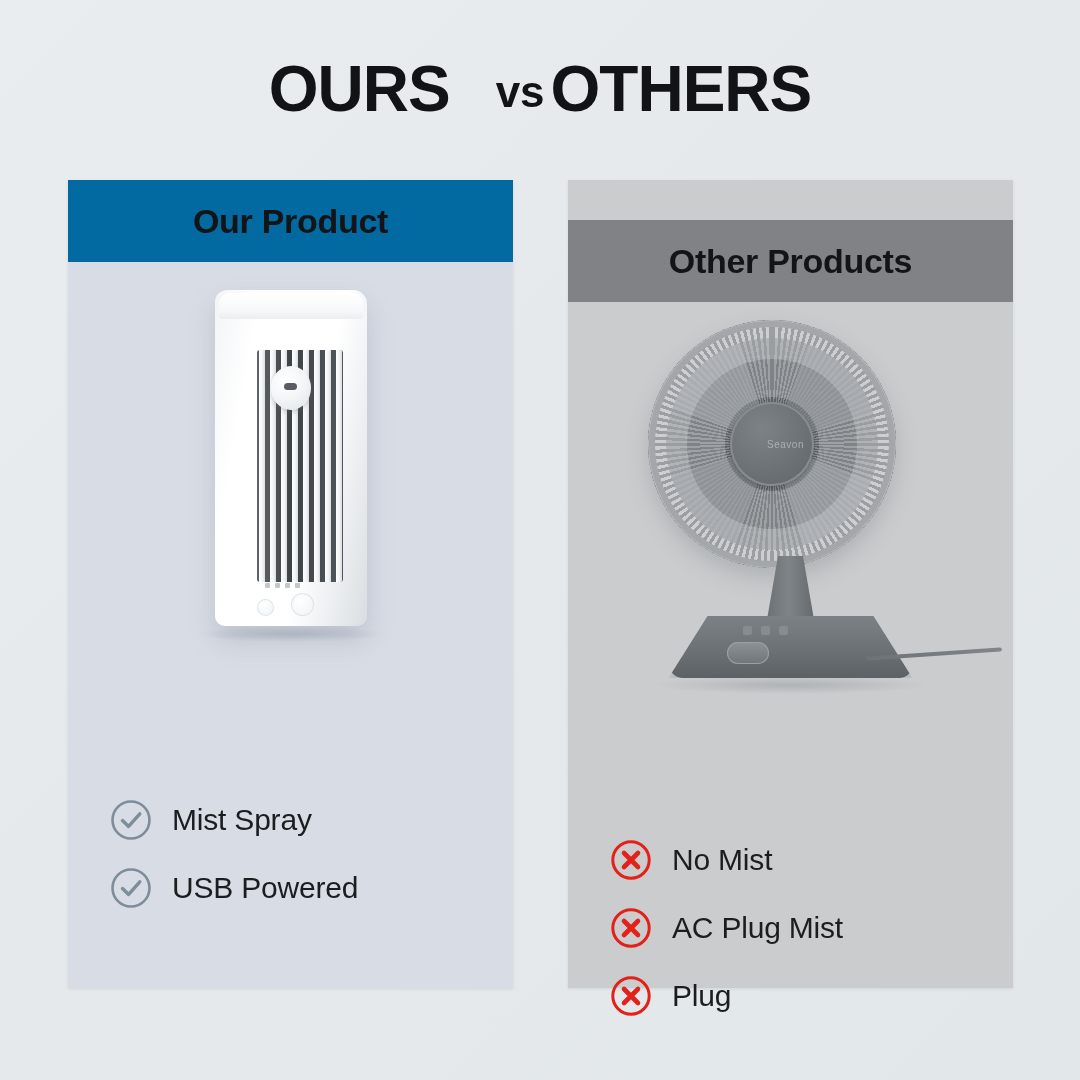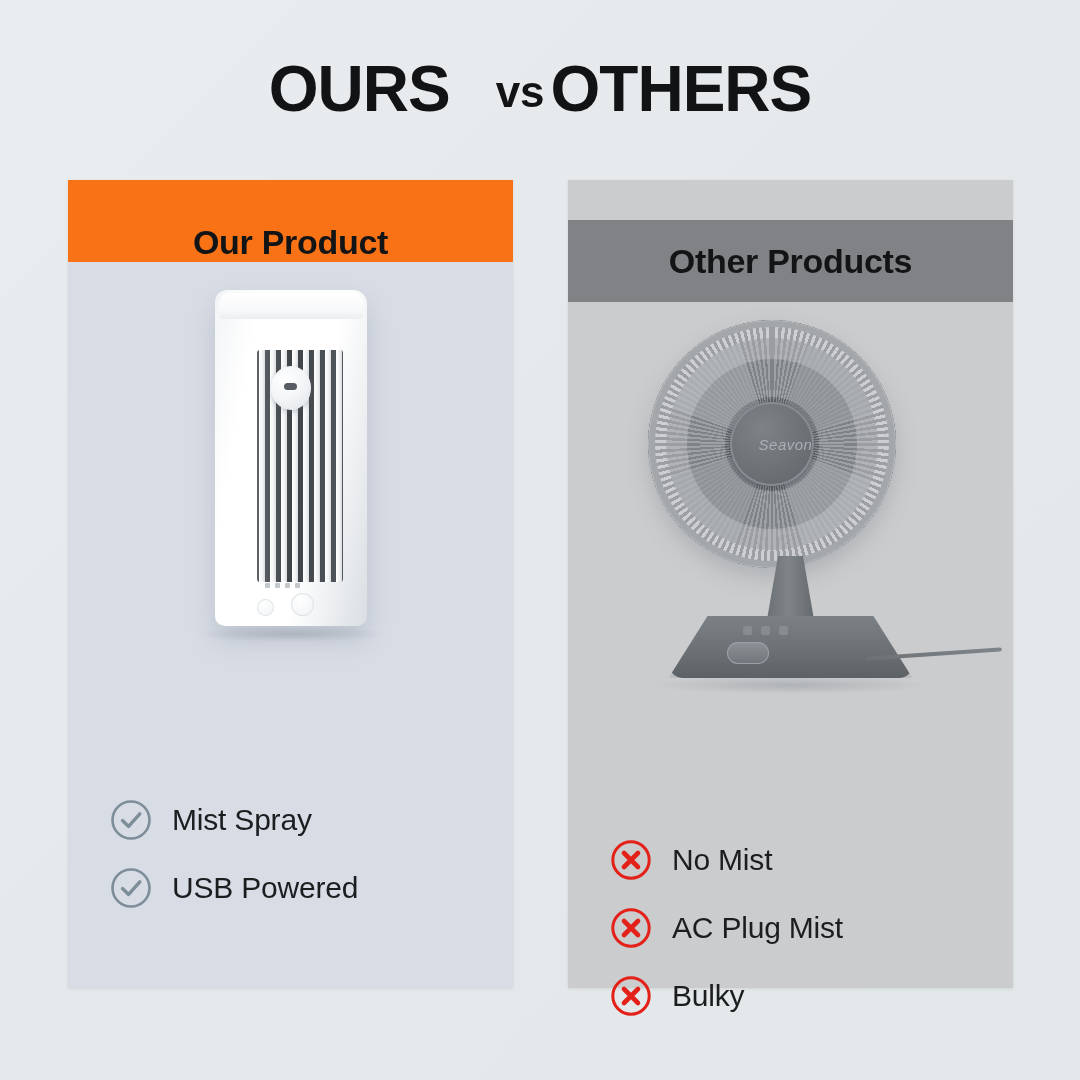--- a/index.html
+++ b/index.html
@@ -55,21 +55,21 @@
   .panel-header {
     height: 82px;
     display: flex;
     align-items: center;
     justify-content: center;
     font-size: 34px;
     font-weight: 700;
     color: #121416;
     letter-spacing: -0.3px;
   }
-  .panel-left  .panel-header { background: #f97316; align-items: flex-end; }
+  .panel-left  .panel-header { background: #0369a1; }
   .panel-right .panel-header { background: #818285; margin-top: 40px; }
 
   .panel-body {
     position: relative;
     height: 726px;
   }
 
   
   .stage {
     position: relative;
@@ -229,25 +229,24 @@
     transform: translate(-50%,-50%);
     width: 84px; height: 84px;
     border-radius: 50%;
     background: radial-gradient(circle at 38% 32%,#7d8287 0%,#6b7075 60%,#5f6469 100%);
     box-shadow: 0 2px 5px rgba(50,55,60,0.35), inset 0 0 0 2px #878c91;
     display: flex;
     align-items: center;
     justify-content: center;
   }
   .fan-hub span {
-    font-size: 15px;
+    font-size: 10px;
     letter-spacing: 0.5px;
     color: #b9bec3;
     opacity: 0.8;
-    font-style: italic;
     margin-left: 28px;
   }
   .fan-neck {
     position: absolute;
     left: 50%;
     transform: translateX(-50%);
     top: 236px;
     width: 52px;
     height: 78px;
     background: linear-gradient(90deg,#6a6f74 0%,#7f8489 45%,#62676c 100%);
@@ -448,18 +447,18 @@
           <path d="M14 14 L28 28 M28 14 L14 28" fill="none" stroke="#e32119" stroke-width="4.6" stroke-linecap="round"></path>
         </svg>
         <span class="feature-label">AC Plug Mist</span>
       </div>
 
       <div class="feature-row">
         <svg class="feature-icon" viewBox="0 0 42 42">
           <circle cx="21" cy="21" r="18.2" fill="none" stroke="#e32119" stroke-width="3"></circle>
           <path d="M14 14 L28 28 M28 14 L14 28" fill="none" stroke="#e32119" stroke-width="4.6" stroke-linecap="round"></path>
         </svg>
-        <span class="feature-label">Bulky</span>
+        <span class="feature-label">Plug</span>
       </div>
 
     </div>
   </div>
 </section>
 
 </body></html>

